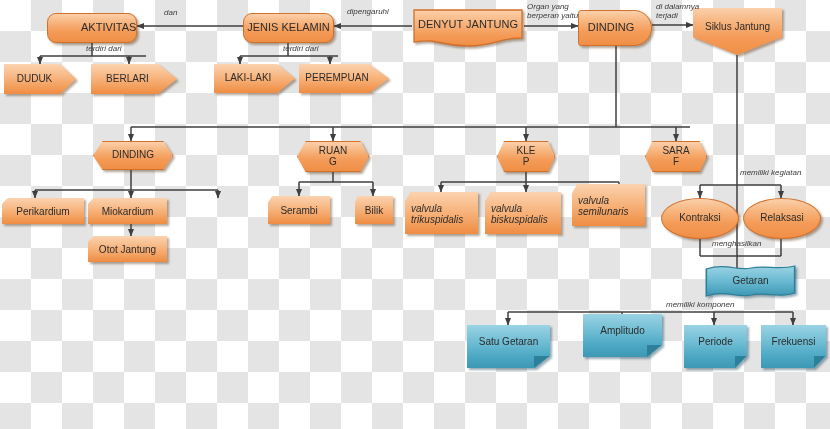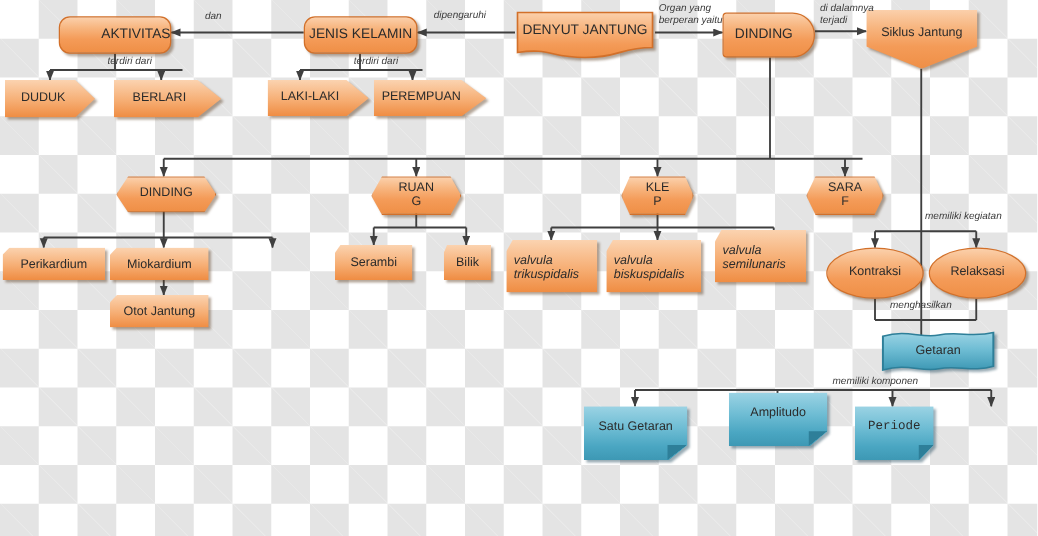--- a/index.html
+++ b/index.html
@@ -324,17 +324,22 @@
 
   <div class="node shadow-b t10 foldwrap" style="left:583px;top:314px;width:79px;height:43px;">
     <div class="bl fold" style="position:absolute;inset:0;"></div>
     <div class="earline"></div>
     <span class="lbl" style="position:relative;margin-bottom:9px;">Amplitudo</span>
   </div>
 
   <div class="node shadow-b t10 foldwrap" style="left:684px;top:325px;width:63px;height:43px;">
     <div class="bl fold" style="position:absolute;inset:0;"></div>
     <div class="earline"></div>
-    <span class="lbl" style="position:relative;margin-bottom:9px;font-family:Liberation Mono, monospace;">Periode</span>
-  </div>
-
+    <span class="lbl" style="position:relative;margin-bottom:9px;">Periode</span>
+  </div>
+
+  <div class="node shadow-b t10 foldwrap" style="left:761px;top:325px;width:65px;height:43px;">
+    <div class="bl fold" style="position:absolute;inset:0;"></div>
+    <div class="earline"></div>
+    <span class="lbl" style="position:relative;margin-bottom:9px;">Frekuensi</span>
+  </div>
 
 </div>
 
 </body></html>

